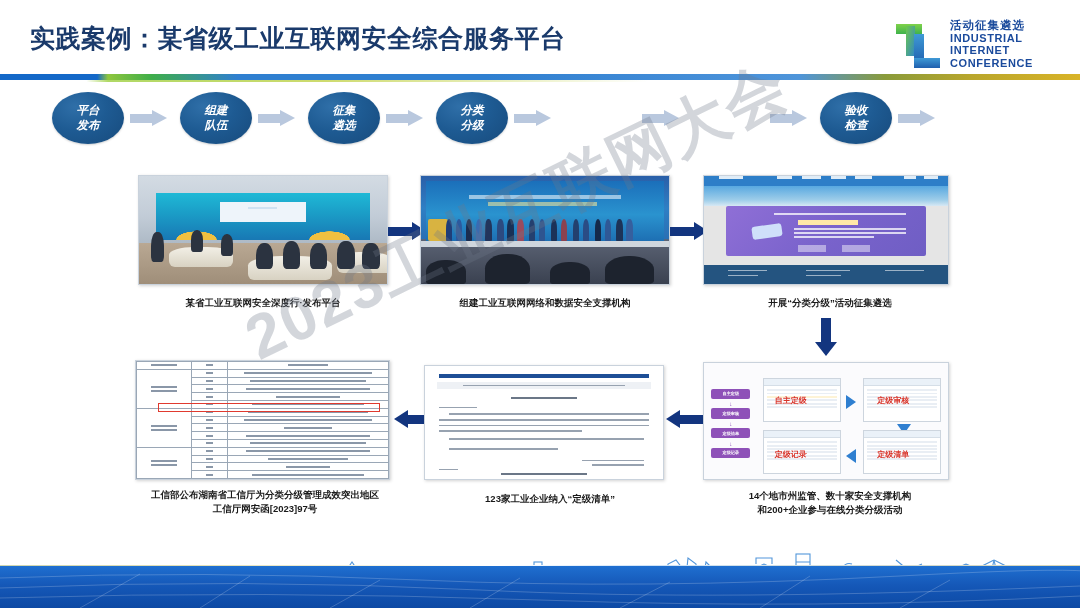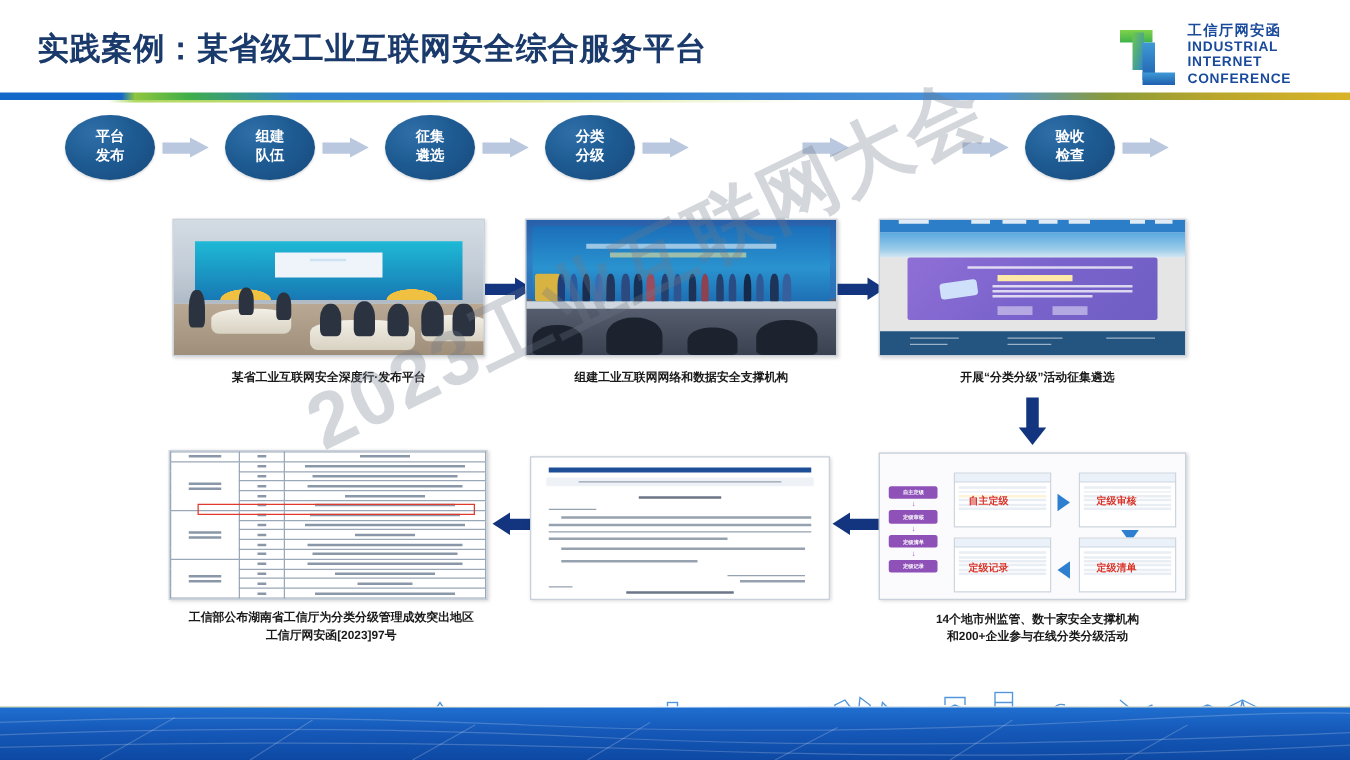--- a/index.html
+++ b/index.html
@@ -66,21 +66,21 @@
   }
   .logo-en {
     font-size: 11px; font-weight: bold; color: #1a4a9c;
     letter-spacing: .6px; white-space: nowrap;
   }
 
   
   .flow {
     position: absolute;
     left: 52px; top: 92px;
-    width: 990px; height: 56px;
+    width: 990px; height: 56px; font-style: italic;
   }
   .flow-node {
     position: absolute;
     width: 72px; height: 52px;
     border-radius: 50%;
     background: radial-gradient(ellipse at 32% 28%, #2f6fa8 0%, #1e5b93 45%, #174a7c 100%);
     color: #ffffff;
     display: flex; flex-direction: column;
     align-items: center; justify-content: center;
     font-size: 11.5px; font-weight: bold;
@@ -276,21 +276,21 @@
             <stop offset="0%" stop-color="#6ec84a"></stop>
               <stop offset="100%" stop-color="#2f86c8"></stop>
           </linearGradient>
         </defs>
         <rect x="4" y="4" width="26" height="10" fill="url(#lg1)"></rect>
         <rect x="14" y="6" width="9" height="30" fill="url(#lg3)"></rect>
         <rect x="22" y="14" width="10" height="30" fill="url(#lg2)"></rect>
         <rect x="22" y="38" width="26" height="10" fill="url(#lg2)"></rect>
       </svg>
       <div class="logo-text">
-        <div class="logo-cn">工信厅网安函</div>
+        <div class="logo-cn">活动征集遴选</div>
         <div class="logo-en">INDUSTRIAL</div>
         <div class="logo-en">INTERNET</div>
         <div class="logo-en">CONFERENCE</div>
       </div>
     </div>
 
     <div class="header-rule"></div>
     <div class="header-rule2"></div>
   </div>
 
@@ -623,20 +623,21 @@
     <div class="nt-line" style="left:6%;  top:47%; width:88%;"></div>
     <div class="nt-line" style="left:6%;  top:52%; width:88%;"></div>
     <div class="nt-line" style="left:6%;  top:57%; width:60%;"></div>
     <div class="nt-line" style="left:10%; top:64%; width:82%;"></div>
     <div class="nt-line" style="left:10%; top:73%; width:46%;"></div>
     <div class="nt-line" style="left:66%; top:83%; width:26%;"></div>
     <div class="nt-line" style="left:70%; top:87%; width:22%;"></div>
     <div class="nt-line" style="left:6%;  top:91%; width:8%;"></div>
     <div class="nt-center" style="left:32%; top:95%; width:36%;"></div>
   </div>
+  <div class="caption" style="left:430px; top:492px; width:240px;">123家工业企业纳入“定级清单”</div>
 
   <div class="big-arrow-l" style="left:662px; top:410px; width:42px; height:18px; position:absolute;">
       <i></i>
       <b></b>
     </div>
 
   <div class="panel" style="left:703px; top:362px; width:246px; height:118px;">
     <div class="db">
 
       <div class="db-tag" style="left:3%;  top:22%;">自主定级</div>

